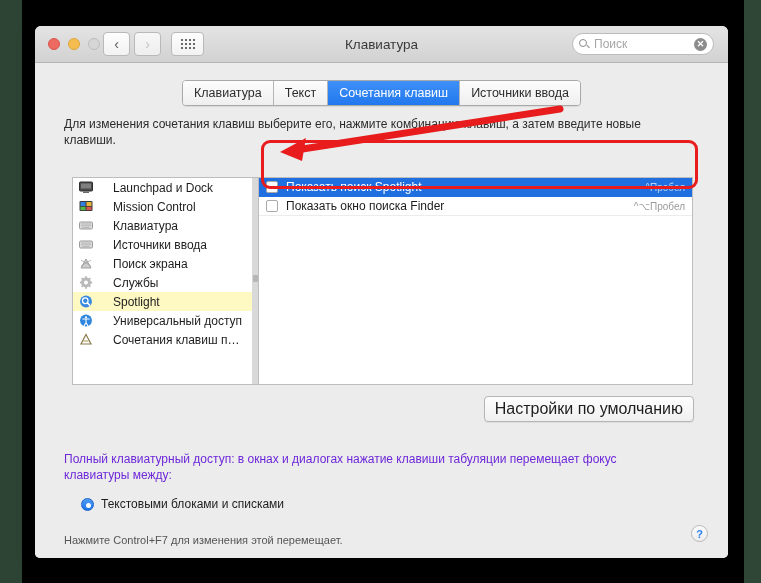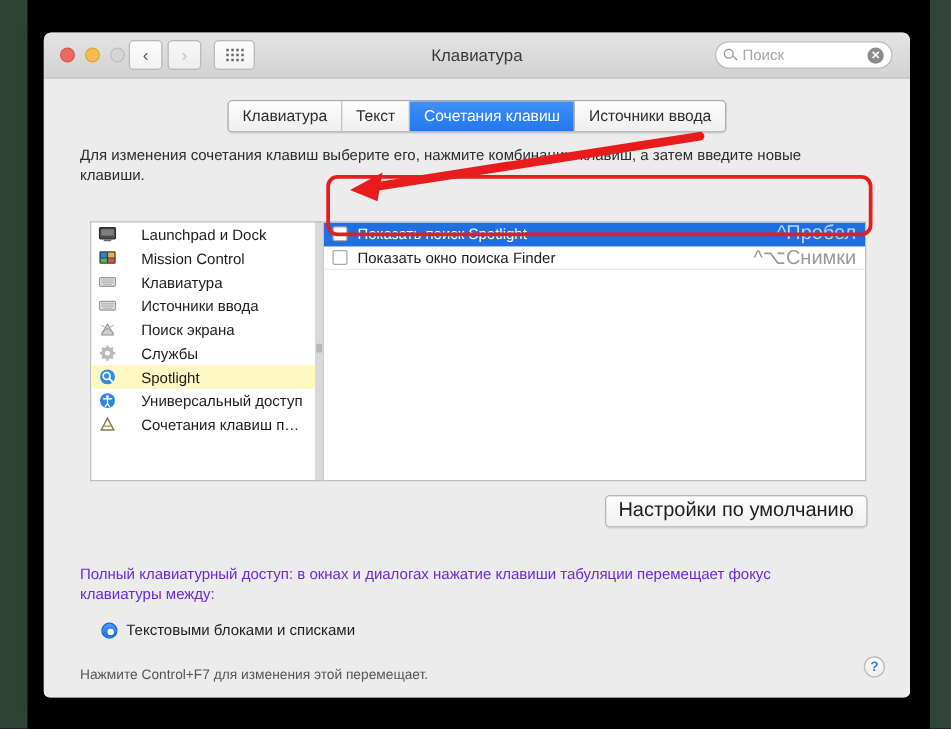--- a/index.html
+++ b/index.html
@@ -131,21 +131,21 @@
     display:flex; align-items:center;
     height:19px; padding:0 7px; font-size:12px; color:#1d1d1d;
     border-bottom:1px solid #ececec;
   }
   .sc-row.selected { background:#1f6fe0; color:#ffffff; border-bottom-color:#1f6fe0; }
   .sc-cb {
     width:12px; height:12px; flex:0 0 auto; margin-right:8px;
     background:#ffffff; border:1px solid #a9a9a9; border-radius:2px;
   }
   .sc-name { flex:1; }
-  .sc-key { font-size:16px; color:#9a9a9a; }
+  .sc-key { font-size:10px; color:#9a9a9a; }
   .sc-row.selected .sc-key { color:#b9d3f5; }
 
   .btn-default {
     position:absolute; right:34px; top:333px;
     padding:3px 10px; font-size:16px; color:#1d1d1d;
     background:linear-gradient(to bottom,#fdfdfd,#f0f0f0);
     border:1px solid #b5b5b5; border-radius:4px;
     box-shadow:0 1px 1px rgba(0,0,0,0.07);
   }
 
@@ -357,21 +357,21 @@
 
       <div class="pane-right">
         <div class="sc-row selected">
           <span class="sc-cb"></span>
           <span class="sc-name">Показать поиск Spotlight</span>
           <span class="sc-key">^Пробел</span>
         </div>
         <div class="sc-row">
           <span class="sc-cb"></span>
           <span class="sc-name">Показать окно поиска Finder</span>
-          <span class="sc-key">^⌥Снимки</span>
+          <span class="sc-key">^⌥Пробел</span>
         </div>
       </div>
 
       <div class="btn-default">Настройки по умолчанию</div>
 
       <div class="kb-desc">Полный клавиатурный доступ: в окнах и диалогах нажатие клавиши табуляции перемещает фокус клавиатуры между:</div>
 
       <div class="radio-row r1">
         <span class="radio on"></span>
         <span>Текстовыми блоками и списками</span>

